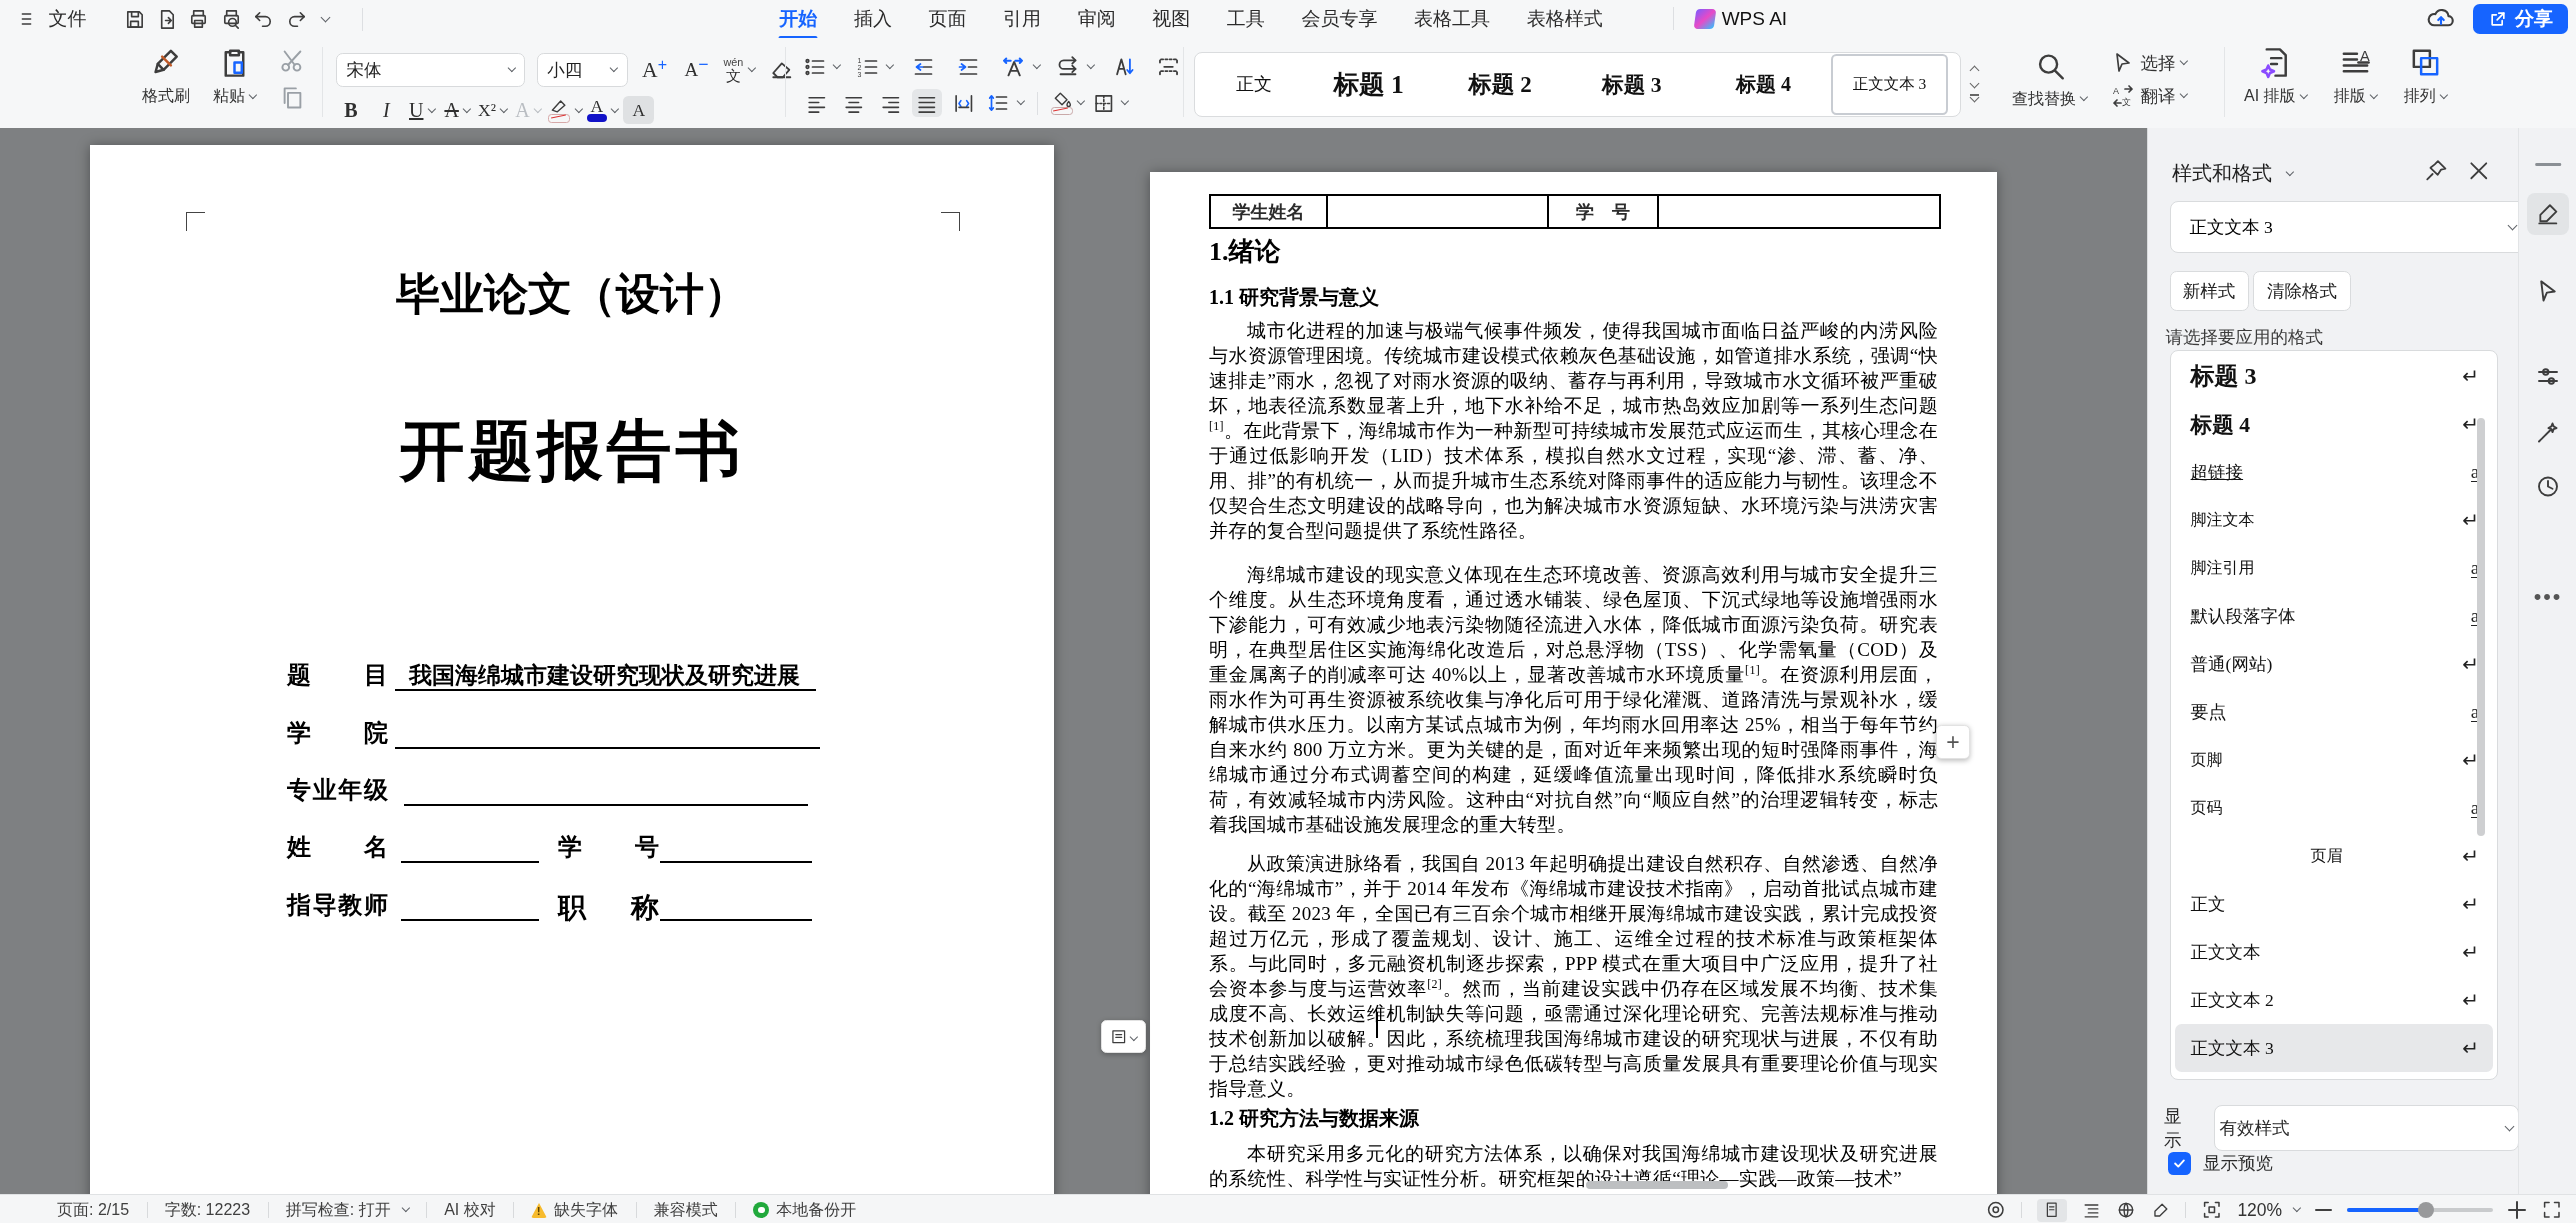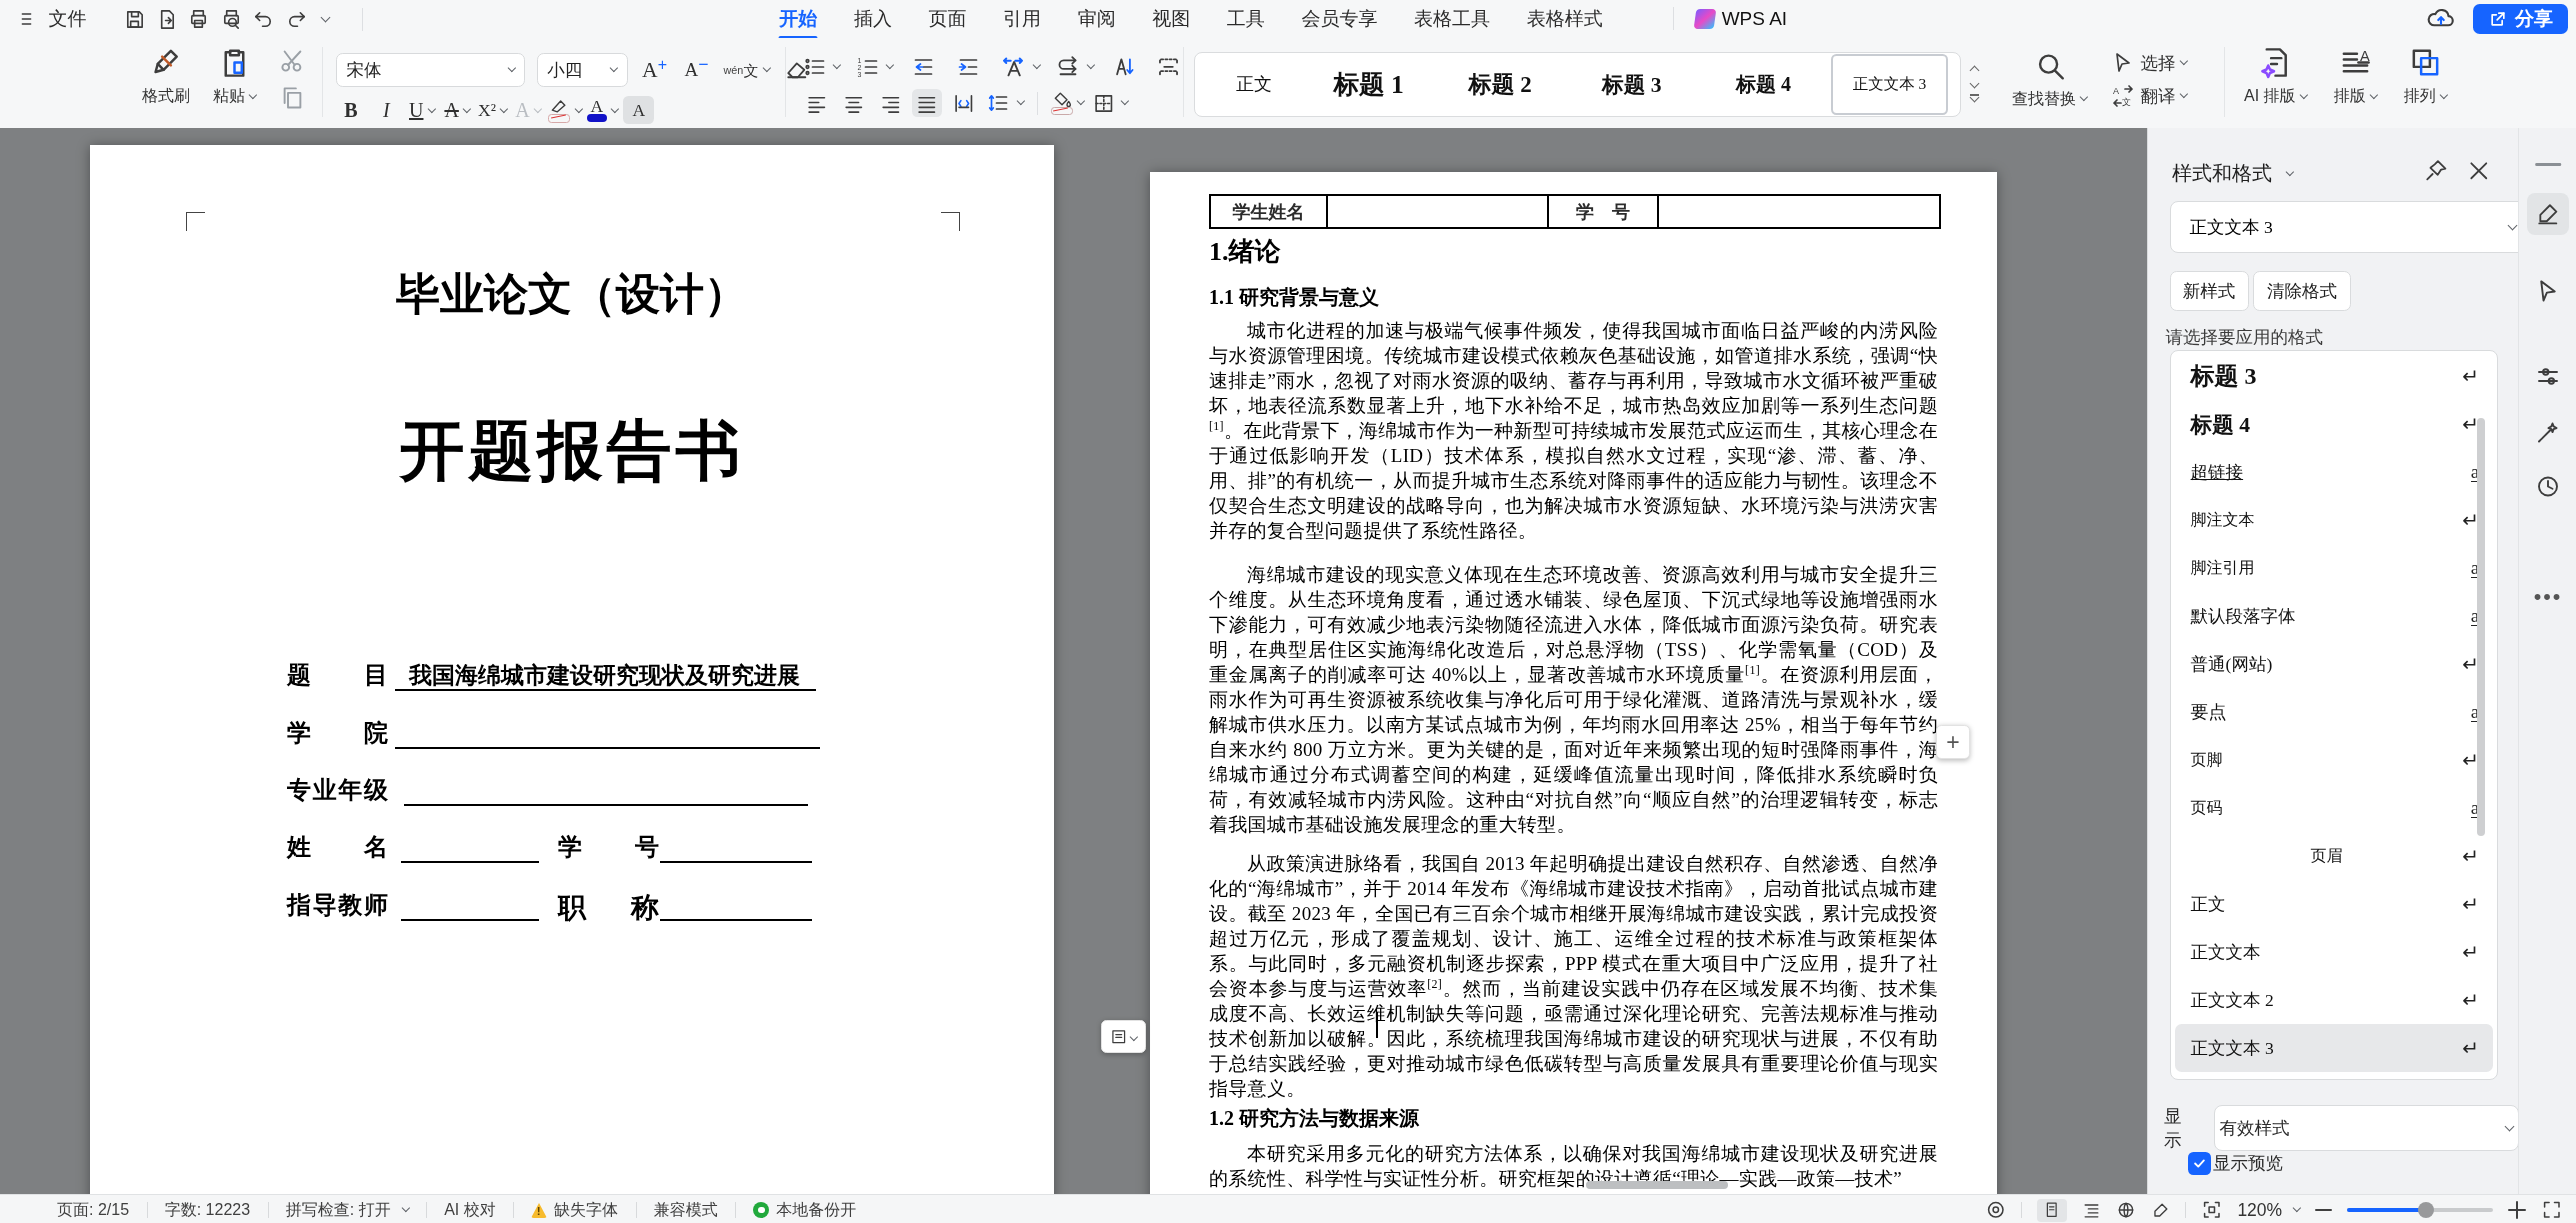--- a/index.html
+++ b/index.html
@@ -242,21 +242,21 @@
         </div>
         <span class="fbtn">
             <span class="glyph" style="font-size:21.6px">A</span>
             <span style="color:#1664FF;font-size:16px;margin-top:-10.8px">+</span>
           </span>
         <span class="fbtn">
             <span class="glyph" style="font-size:19px">A</span>
             <span style="color:#1664FF;font-size:17.5px;margin-top:-10.8px">−</span>
           </span>
         <span class="fbtn">
-          <span style="display:flex;flex-direction:row;align-items:center;line-height:1">
+          <span style="display:flex;flex-direction:column;align-items:center;line-height:1">
               <span style="font-size:10.8px;color:#444">wén</span>
               <span style="font-size:15px">文</span>
             </span>
             <span class="chv sm"></span>
         </span>
         <span class="fbtn">
             <svg width="25.6" height="25.6" viewBox="0 0 24 24" class="ico">
               <path d="M4 15l8-9 7 6-6 7H8z"></path>
               <path d="M4 19h16"></path>
             </svg>
@@ -685,21 +685,21 @@
     <div class="abs" style="left:329px;top:290px;width:8px;height:418px;background:#CECFD1;border-radius:4px"></div>
 
     <div class="abs flex" style="left:16px;top:976px;gap:15px">
       <span style="font-size:17.5px">显示</span>
       <div class="pbox flex" style="width:297px;height:44px;justify-content:space-between;padding:0 5px">
         <span style="font-size:17.5px">有效样式</span>
         <span class="chv"></span>
       </div>
     </div>
 
-    <div class="abs flex" style="left:40px;top:1023px;gap:2px">
+    <div class="abs flex" style="left:20px;top:1023px;gap:12px">
       <span style="width:23px;height:23px;background:#1664FF;border-radius:5.4px;display:flex;align-items:center;justify-content:center">
         <svg width="15" height="15" viewBox="0 0 24 24" style="stroke:#fff;fill:none;stroke-width:3;stroke-linecap:round;stroke-linejoin:round">
             <path d="M5 12l5 5 9-10"></path>
           </svg>
       </span>
       <span style="font-size:17.5px">显示预览</span>
     </div>
   </div>
 
   <div id="strip">

